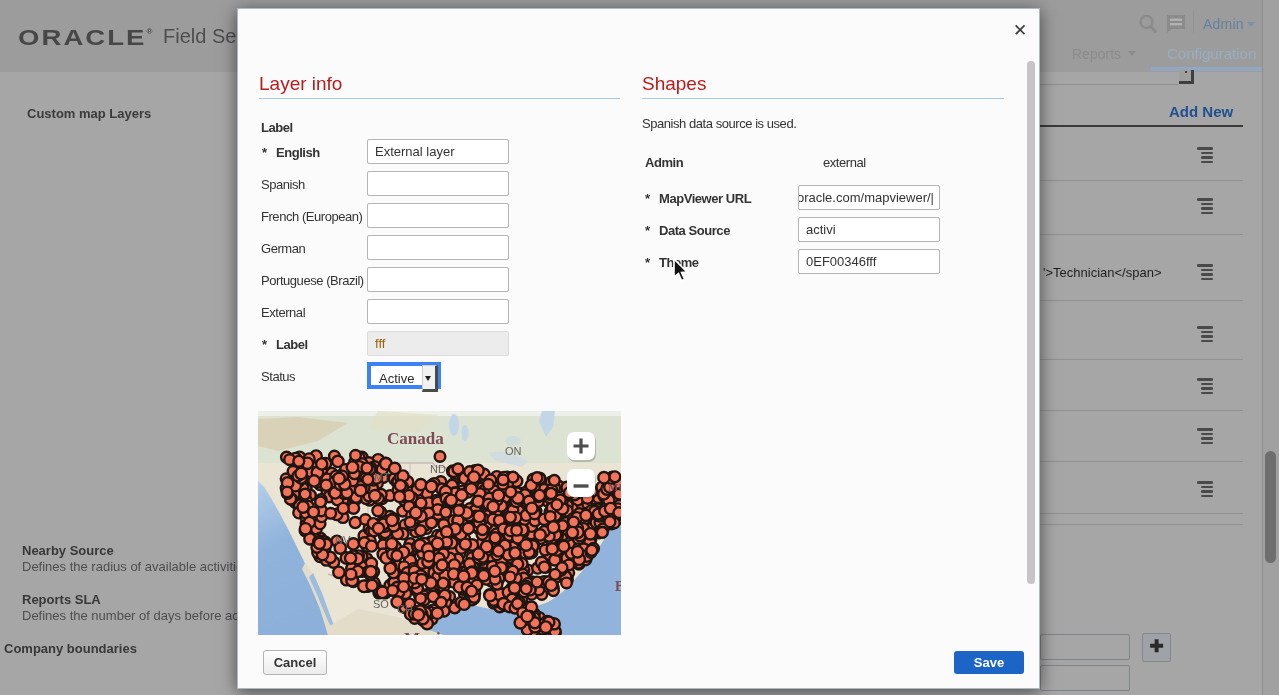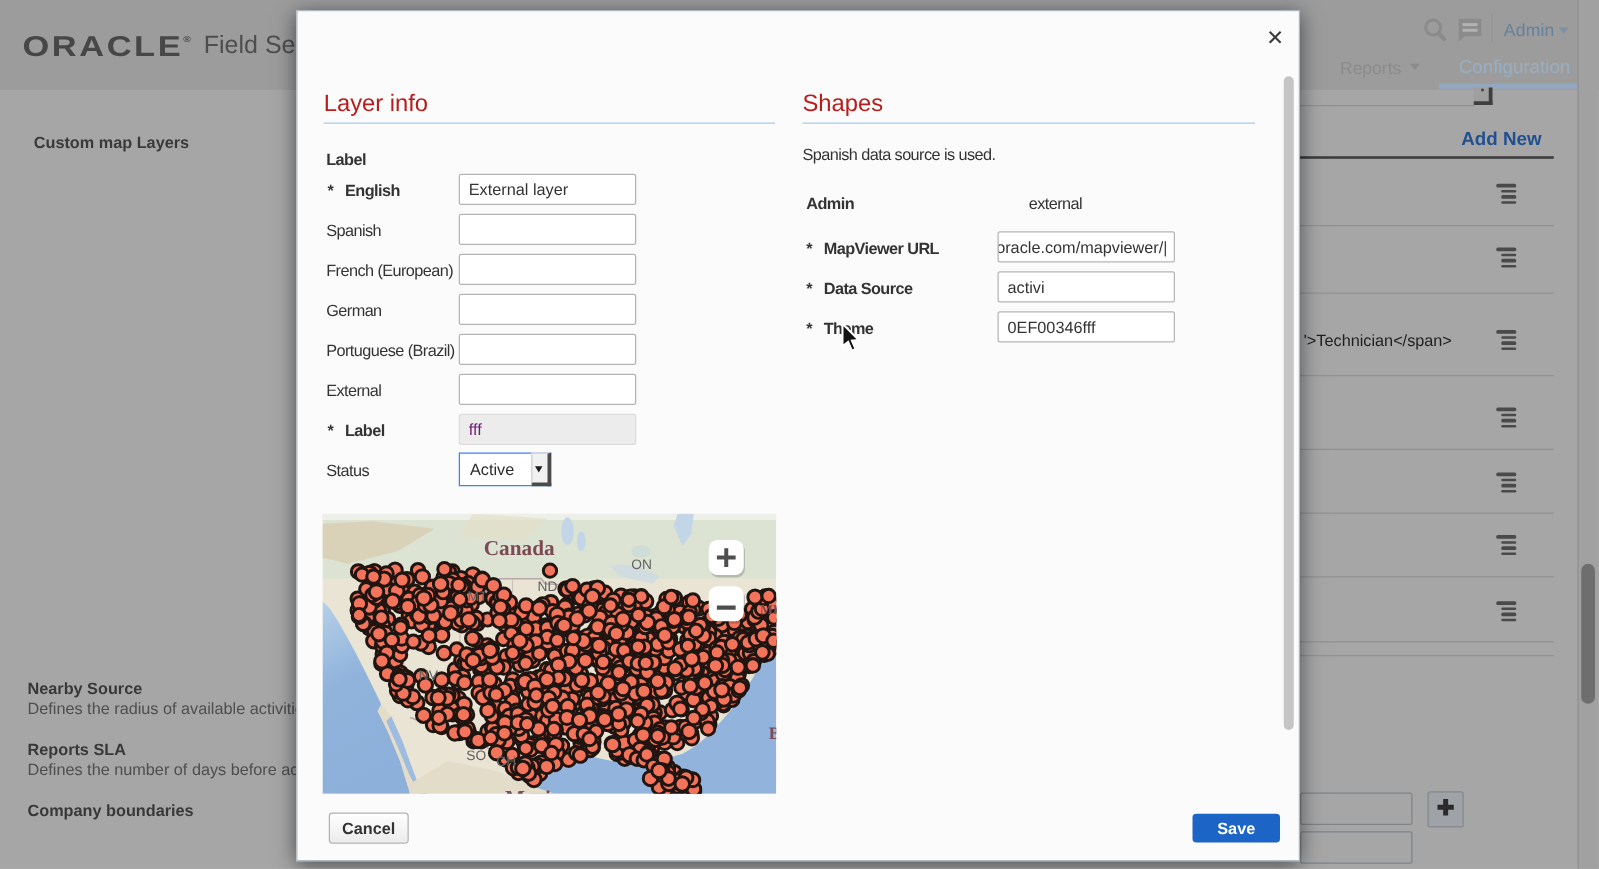--- a/index.html
+++ b/index.html
@@ -125,21 +125,21 @@
       <div class="b1"></div>
       <div class="b2"></div>
       <div class="b3"></div>
       <div class="b4"></div>
     </div>
 <div class="abs" id="tech">'&gt;Technician&lt;/span&gt;</div>
 <div class="abs blabel" style="left:22px;top:543px">Nearby Source</div>
 <div class="abs bdesc" style="left:22px;top:559px">Defines the radius of available activities</div>
 <div class="abs blabel" style="left:22px;top:592px">Reports SLA</div>
 <div class="abs bdesc" style="left:22px;top:608px">Defines the number of days before activi</div>
-<div class="abs blabel" style="left:22px;top:641px">Company boundaries</div>
+<div class="abs blabel" style="left:4px;top:641px">Company boundaries</div>
 <div class="abs ginput" style="left:1040px;top:634px;width:90px;height:26px"></div>
 <div class="abs ginput" style="left:1040px;top:665px;width:90px;height:26px"></div>
 <div class="abs" id="plusbtn">✚</div>
 <div class="abs" id="sbtrack"></div>
 <div class="abs" id="sbthumb"></div>
 <div class="abs" id="modal">
  <div class="abs" id="mclose">✕</div>
 
  <div class="abs h2" style="left:21px;top:64px">Layer info</div>
  <div class="abs h2line" style="left:21px;top:89px;width:361px"></div>
@@ -150,23 +150,23 @@
  <div class="abs inp" style="left:129px;top:162px"></div>
  <div class="abs flabel" style="left:23px;top:200px">French (European)</div>
  <div class="abs inp" style="left:129px;top:194px"></div>
  <div class="abs flabel" style="left:23px;top:232px">German</div>
  <div class="abs inp" style="left:129px;top:226px"></div>
  <div class="abs flabel" style="left:23px;top:264px">Portuguese (Brazil)</div>
  <div class="abs inp" style="left:129px;top:258px"></div>
  <div class="abs flabel" style="left:23px;top:296px">External</div>
  <div class="abs inp" style="left:129px;top:290px"></div>
  <div class="abs flabel freq" style="left:24px;top:328px"><span class="star">*</span>Label</div>
- <div class="abs inp" style="left:129px;top:322px;background:#ececec;border-color:#dcdcdc;color:#701a75">fff</div>
+ <div class="abs inp" style="left:129px;top:322px;background:#ececec;border-color:#dcdcdc;color:#a16207">fff</div>
  <div class="abs flabel" style="left:23px;top:360px">Status</div>
- <div class="abs" style="left:129px;top:353px;width:74px;height:27px;background:#fff;border:1px solid #3b82f6">
+ <div class="abs" style="left:129px;top:353px;width:74px;height:27px;background:#fff;border:4px solid #3b82f6">
    <span style="position:absolute;left:8px;top:5px;font-size:13px;color:#2b2b2b">Active</span>
    <div style="position:absolute;right:-1px;top:-1px;width:16px;height:27px;background:#f1f1f1;border:1px solid #cfcfcf;border-right:3px solid #4a4a4a;border-bottom:3px solid #4a4a4a"></div>
    <div style="position:absolute;right:6px;top:10px;width:0;height:0;border:3.5px solid transparent;border-top:5px solid #1d1d1d"></div>
  </div>
 
  <div class="abs h2" style="left:404px;top:64px">Shapes</div>
  <div class="abs h2line" style="left:404px;top:89px;width:362px"></div>
  <div class="abs flabel" style="left:404px;top:107px">Spanish data source is used.</div>
  <div class="abs flabel freq" style="left:407px;top:146px">Admin</div>
  <div class="abs flabel" style="left:585px;top:146px">external</div>

